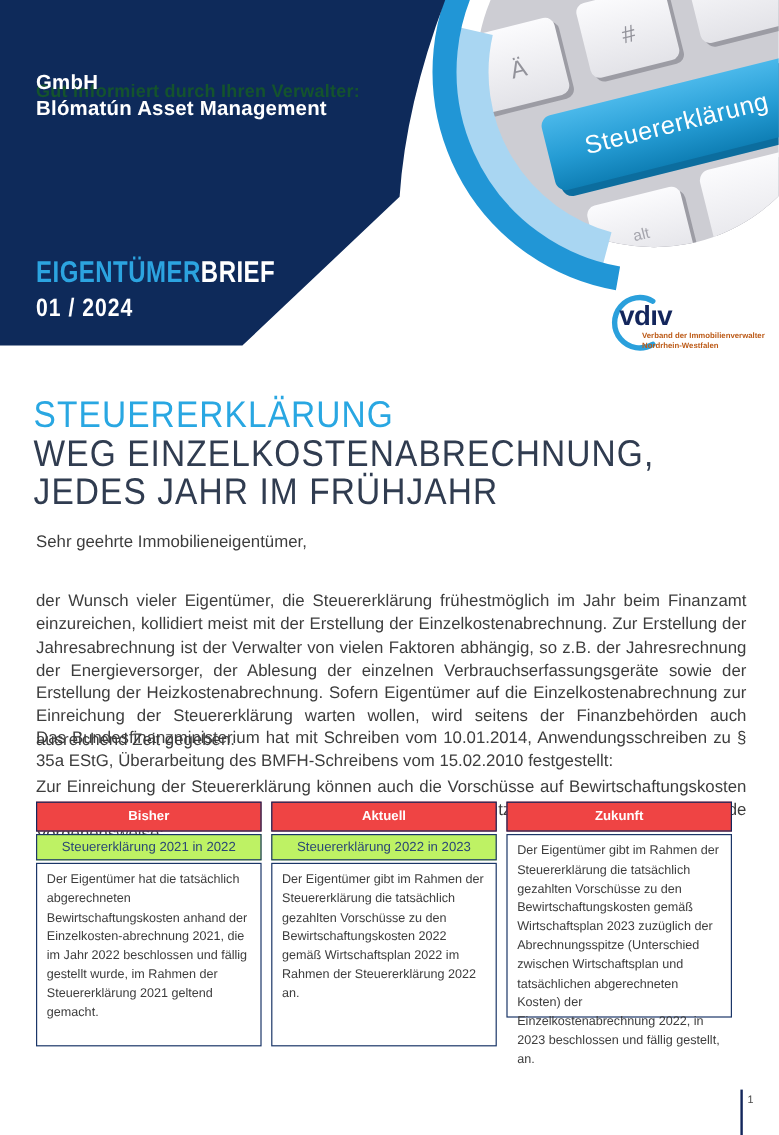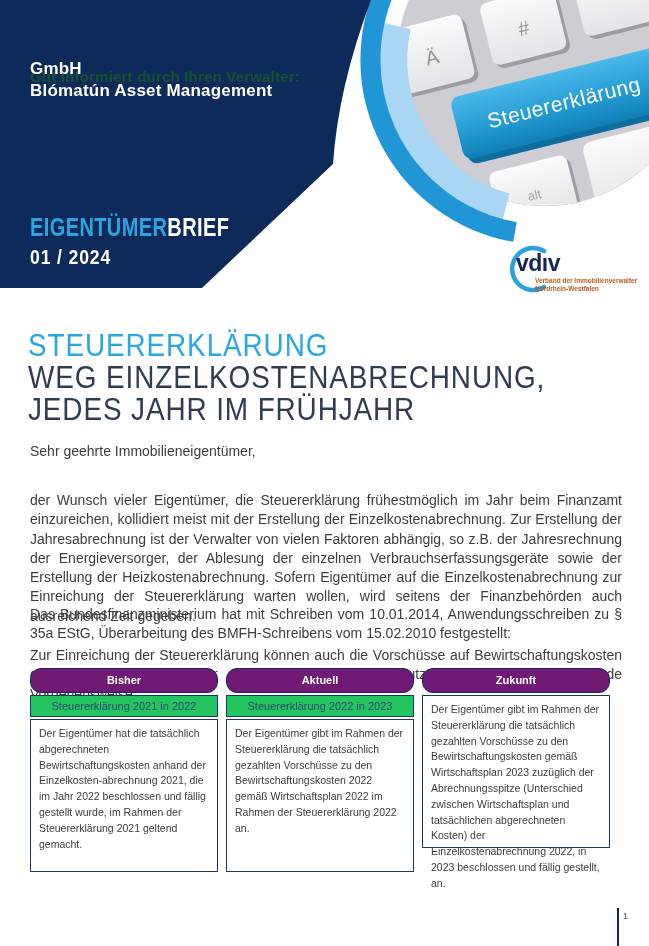--- a/index.html
+++ b/index.html
@@ -28,23 +28,23 @@
   .headline .l1{font-size:31px;color:#29a7e2;letter-spacing:1px;}
   .headline .l2{font-size:31px;color:#303c50;letter-spacing:1px;}
   
   .txt{left:30px;width:592px;font-size:14px;line-height:19.3px;color:#3d3d3d;}
   .just{text-align:justify;margin-top:28px;}
   .bold{font-weight:bold;color:#2f2f2f;}
   
   .tbl{left:30px;top:668px;width:580px;display:flex;gap:8px;}
   .tcol{width:188px;display:flex;flex-direction:column;gap:2px;box-sizing:border-box;}
   .tcell{box-sizing:border-box;border:1px solid #1b3668;}
-  .th{background:#701a75;border-color:#13265b;color:#ffffff;font-size:11px;font-weight:bold;
-      text-align:center;line-height:23px;height:25px;border-radius:11px;}
-  .tsub{background:#22c55e;color:#2c4875;font-size:11px;text-align:center;line-height:20px;height:22px;}
+  .th{background:#ef4444;border-color:#13265b;color:#ffffff;font-size:11px;font-weight:bold;
+      text-align:center;line-height:23px;height:25px;}
+  .tsub{background:#bef264;color:#2c4875;font-size:11px;text-align:center;line-height:20px;height:22px;}
   .tbody{height:153px;background:#ffffff;padding:6px 8px;font-size:10.5px;line-height:15.8px;color:#3d3d3d;}
   
   .pgline{left:617px;top:908px;width:2px;height:38px;background:#13265b;}
   .pgnum{left:623px;top:911px;font-size:9px;color:#4a4a4a;}
 </style>
 </head>
 <body>
 
 <div class="page">
 

